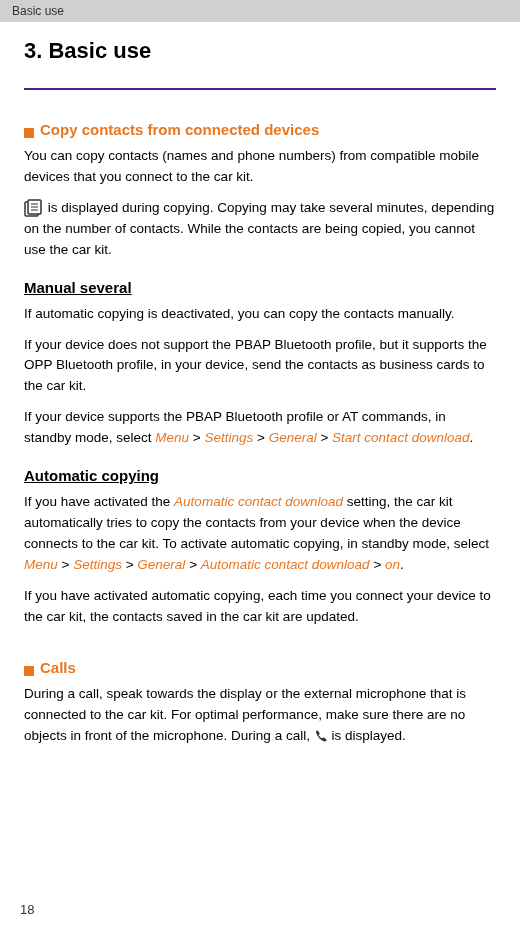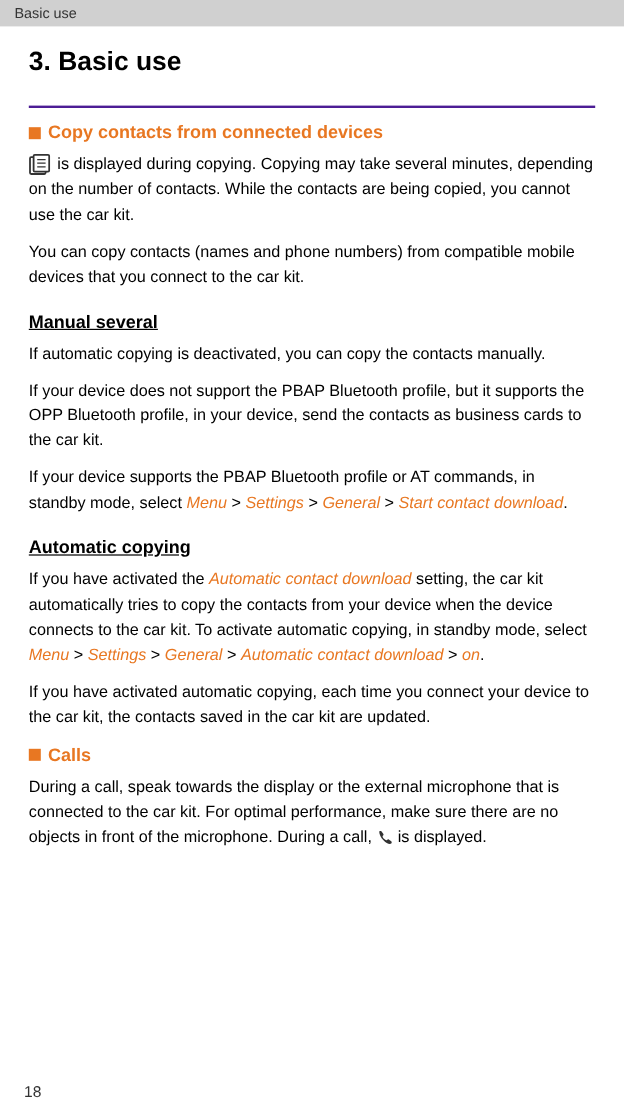--- a/index.html
+++ b/index.html
@@ -44,24 +44,24 @@
       color: #000000;
       margin-bottom: 10px;
       padding-bottom: 24px;
       border-bottom: 2px solid #4c1d95;
     }
 
     .section-heading {
       font-size: 15px;
       font-weight: bold;
       color: #e87722;
-      margin-top: 12px;
+      margin-top: 31px;
       margin-bottom: 8px;
       display: flex;
-      align-items: center;
+      align-items: flex-end;
       gap: 6px;
     }
 
     .section-heading .square-icon {
       width: 10px;
       height: 10px;
       background: #e87722;
       display: inline-block;
       flex-shrink: 0;
     }
@@ -115,32 +115,32 @@
     <span>3.</span>
     <span>Basic use</span>
   </div>
 
   <div class="section-heading">
     <span class="square-icon"></span>
     <span>Copy contacts from connected devices</span>
   </div>
 
   <p class="body-text">
+    You can copy contacts (names and phone numbers) from compatible mobile devices that you connect to the car kit.
+  </p>
+
+  <p class="body-text">
     <svg class="copy-icon" viewBox="0 0 18 18" xmlns="http://www.w3.org/2000/svg">
       <rect x="1" y="3" width="13" height="14" rx="1" fill="none" stroke="#333" stroke-width="1.5"></rect>
       <rect x="4" y="1" width="13" height="14" rx="1" fill="#fff" stroke="#333" stroke-width="1.5"></rect>
       <line x1="7" y1="5" x2="14" y2="5" stroke="#333" stroke-width="1"></line>
       <line x1="7" y1="8" x2="14" y2="8" stroke="#333" stroke-width="1"></line>
       <line x1="7" y1="11" x2="14" y2="11" stroke="#333" stroke-width="1"></line>
     </svg>
     is displayed during copying. Copying may take several minutes, depending on the number of contacts. While the contacts are being copied, you cannot use the car kit.
-  </p>
-
-  <p class="body-text">
-    You can copy contacts (names and phone numbers) from compatible mobile devices that you connect to the car kit.
   </p>
 
   <div class="subsection-title">Manual several</div>
 
   <p class="body-text">
     If automatic copying is deactivated, you can copy the contacts manually.
   </p>
 
   <p class="body-text">
     If your device does not support the PBAP Bluetooth profile, but it supports the OPP Bluetooth profile, in your device, send the contacts as business cards to the car kit.

